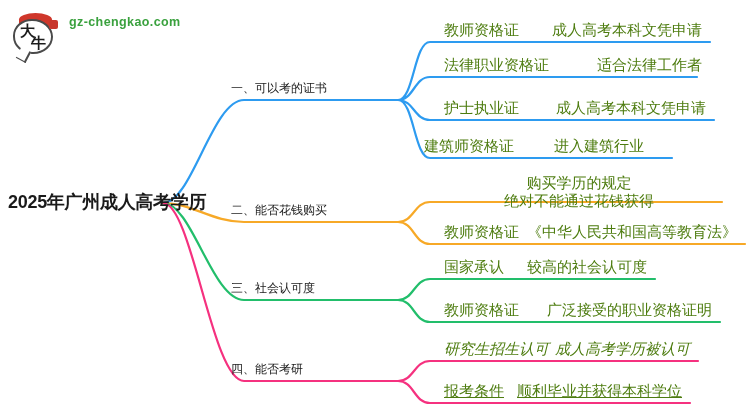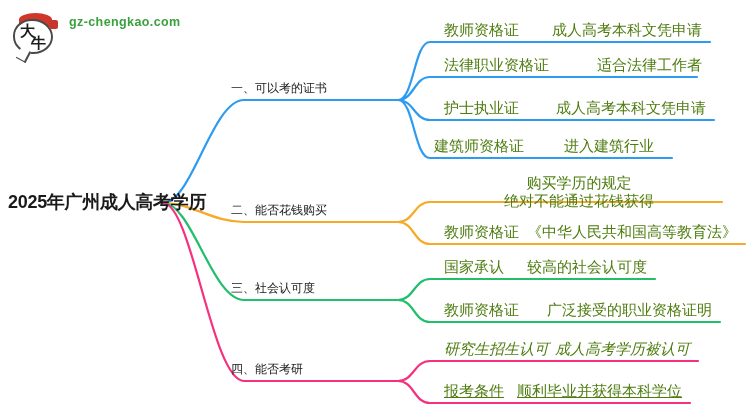--- a/index.html
+++ b/index.html
@@ -99,21 +99,21 @@
     <span class="leaf-value">成人高考本科文凭申请</span>
   </div>
   <div class="leaf-row" style="left:430px; top:56px;  width:267px;gap:48px;">
     <span class="leaf-label">法律职业资格证</span>
     <span class="leaf-value">适合法律工作者</span>
   </div>
   <div class="leaf-row" style="left:430px; top:99px;  width:284px;">
     <span class="leaf-label">护士执业证</span>
     <span class="leaf-value">成人高考本科文凭申请</span>
   </div>
-  <div class="leaf-row" style="left:420px; top:137px; width:242px;gap:12px;">
+  <div class="leaf-row" style="left:410px; top:137px; width:242px;gap:12px;">
     <span class="leaf-label">建筑师资格证</span>
     <span class="leaf-value">进入建筑行业</span>
   </div>
 
   <div class="leaf-row" style="left:430px; top:174px; width:292px;flex-direction:column;">
     <span class="leaf-label">购买学历的规定</span>
     <span class="leaf-value">绝对不能通过花钱获得</span>
   </div>
   <div class="leaf-row" style="left:430px; top:223px; width:315px;">
     <span class="leaf-label">教师资格证</span>

